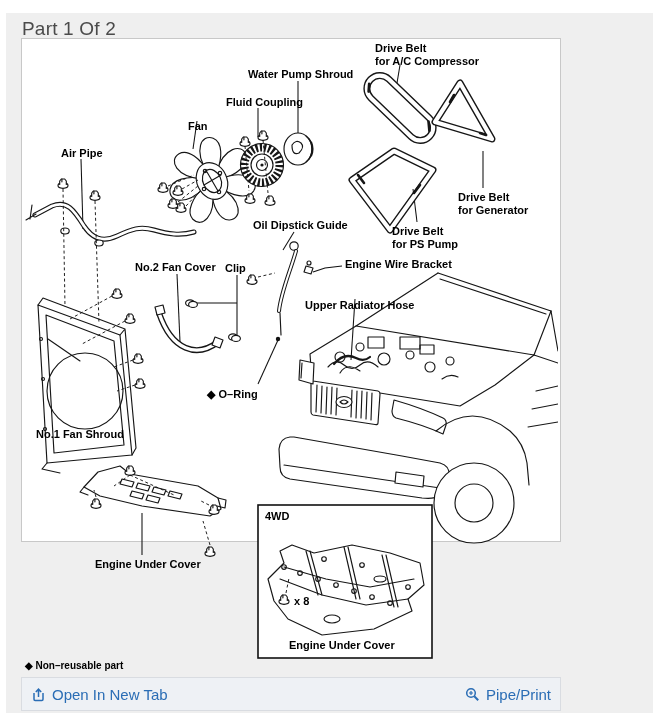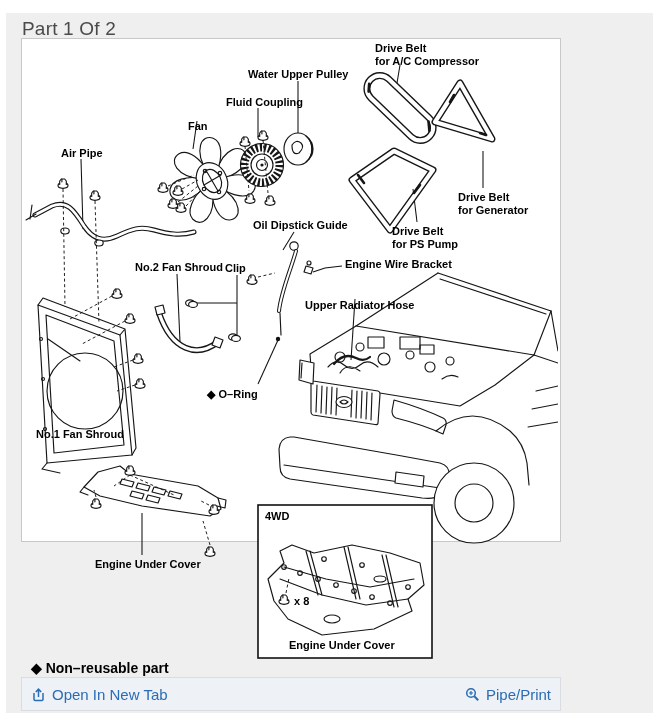--- a/index.html
+++ b/index.html
@@ -15,21 +15,21 @@
   .diagram-box{
     position:absolute;left:21px;top:38px;width:540px;height:504px;
     background:#ffffff;border:1px solid #c8c8c8;box-sizing:border-box;
   }
   .art{position:absolute;left:0;top:0;}
   .lbl{
     position:absolute;font-size:11px;font-weight:bold;color:#000;
     line-height:1.18;white-space:pre-line;letter-spacing:0;
   }
   .note{
-    position:absolute;left:3px;top:621px;font-size:14px;font-weight:bold;color:#000;margin-left:6px;
+    position:absolute;left:3px;top:621px;font-size:10px;font-weight:bold;color:#000;
   }
   .footer-bar{
     position:absolute;left:21px;top:677px;width:540px;height:28px;
     background:#eef1f5;border:1px solid #d9dce1;box-sizing:border-box;
     display:flex;align-items:center;justify-content:space-between;
     padding:16px 9px;
   }
   .flink{
     display:flex;align-items:center;gap:6px;
     color:#2a6db5;font-size:15px;cursor:pointer;text-decoration:none;
@@ -266,30 +266,30 @@
         <ellipse class="ln" cx="358" cy="540" rx="6" ry="3"></ellipse>
       </g>
       <use href="#bolt" transform="translate(262,560)"></use>
       <path class="dash" d="M264,554 L267,539"></path>
     </g>
   </svg>
 
   <div id="labels-layer">
       <div class="lbl" style="left: 353px; top: 3px;">Drive Belt
 for A/C Compressor</div>
-      <div class="lbl" style="left: 226px; top: 29px;">Water Upper Pulley</div>
+      <div class="lbl" style="left: 226px; top: 29px;">Water Pump Shroud</div>
       <div class="lbl" style="left: 204px; top: 57px;">Fluid Coupling</div>
       <div class="lbl" style="left: 166px; top: 69px; margin-top: 12px;">Fan</div>
       <div class="lbl" style="left: 39px; top: 108px;">Air Pipe</div>
       <div class="lbl" style="left: 436px; top: 152px;">Drive Belt
 for Generator</div>
       <div class="lbl" style="left: 370px; top: 186px;">Drive Belt
 for PS Pump</div>
       <div class="lbl" style="left: 231px; top: 180px;">Oil Dipstick Guide</div>
-      <div class="lbl" style="left: 113px; top: 222px;">No.2 Fan Shroud</div>
+      <div class="lbl" style="left: 113px; top: 222px;">No.2 Fan Cover</div>
       <div class="lbl" style="left: 203px; top: 223px;">Clip</div>
       <div class="lbl" style="left: 323px; top: 219px;">Engine Wire Bracket</div>
       <div class="lbl" style="left: 283px; top: 260px;">Upper Radiator Hose</div>
       <div class="lbl" style="left: 185px; top: 349px;">◆ O–Ring</div>
       <div class="lbl" style="left: 14px; top: 389px;">No.1 Fan Shroud</div>
       <div class="lbl" style="left: 73px; top: 519px;">Engine Under Cover</div>
       <div class="lbl" style="left: 243px; top: 471px;">4WD</div>
       <div class="lbl" style="left: 272px; top: 556px;">x 8</div>
       <div class="lbl" style="left: 267px; top: 600px;">Engine Under Cover</div>
     </div>

